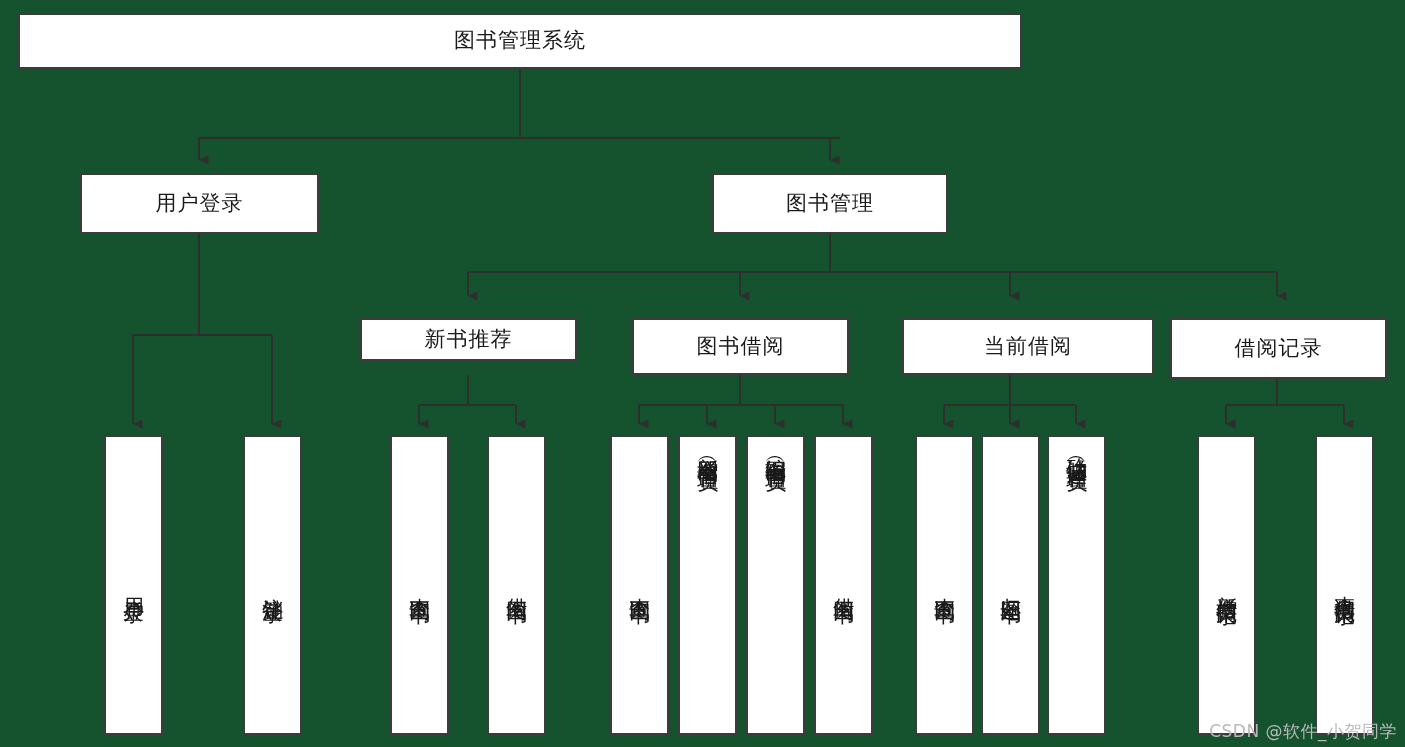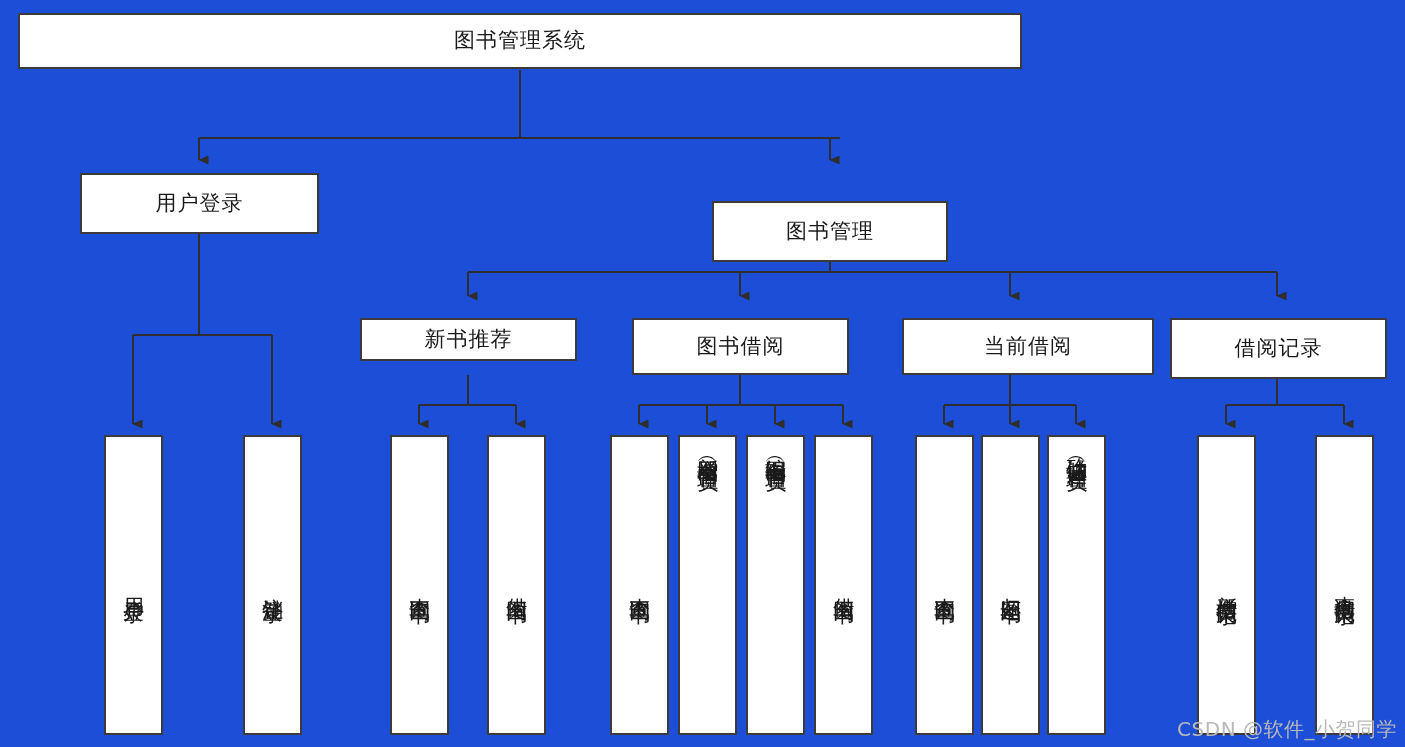--- a/index.html
+++ b/index.html
@@ -8,21 +8,21 @@
     padding: 0;
     background: #ffffff;
   }
   body {
     font-family: "DejaVu Sans", "Liberation Sans", sans-serif;
   }
   #diagram-root {
     position: relative;
     width: 1405px;
     height: 747px;
-    background: #1d4ed8;
+    background: #14532d;
     overflow: hidden;
   }
   #connector-layer {
     position: absolute;
     left: 0;
     top: 0;
     width: 1405px;
     height: 747px;
     pointer-events: none;
   }
@@ -60,21 +60,21 @@
     text-align: center;
   }
   .node.level-3.centered {
     align-items: center;
     padding-top: 0;
   }
   #watermark {
     position: absolute;
     right: 8px;
     bottom: 4px;
-    font-size: 20px;
+    font-size: 17px;
     color: #b9b9b9;
     letter-spacing: 0.5px;
     white-space: nowrap;
   }
 </style>
 </head>
 <body>
 
 <div id="diagram-root">
 
@@ -128,21 +128,21 @@
     </g>
   </svg>
 
   <div class="node level-0" style="left:18px; top:13px; width:1004px; height:56px;">
     <span class="node-label">图书管理系统</span>
   </div>
 
   <div class="node level-1" style="left:80px; top:173px; width:239px; height:61px;">
     <span class="node-label">用户登录</span>
   </div>
-  <div class="node level-1" style="left:712px; top:173px; width:236px; height:61px;margin-top:28px;">
+  <div class="node level-1" style="left:712px; top:173px; width:236px; height:61px;">
     <span class="node-label">图书管理</span>
   </div>
 
   <div class="node level-2" style="left:360px; top:318px; width:217px; height:43px;">
     <span class="node-label">新书推荐</span>
   </div>
   <div class="node level-2" style="left:632px; top:318px; width:217px; height:57px;">
     <span class="node-label">图书借阅</span>
   </div>
   <div class="node level-2" style="left:902px; top:318px; width:252px; height:57px;">

